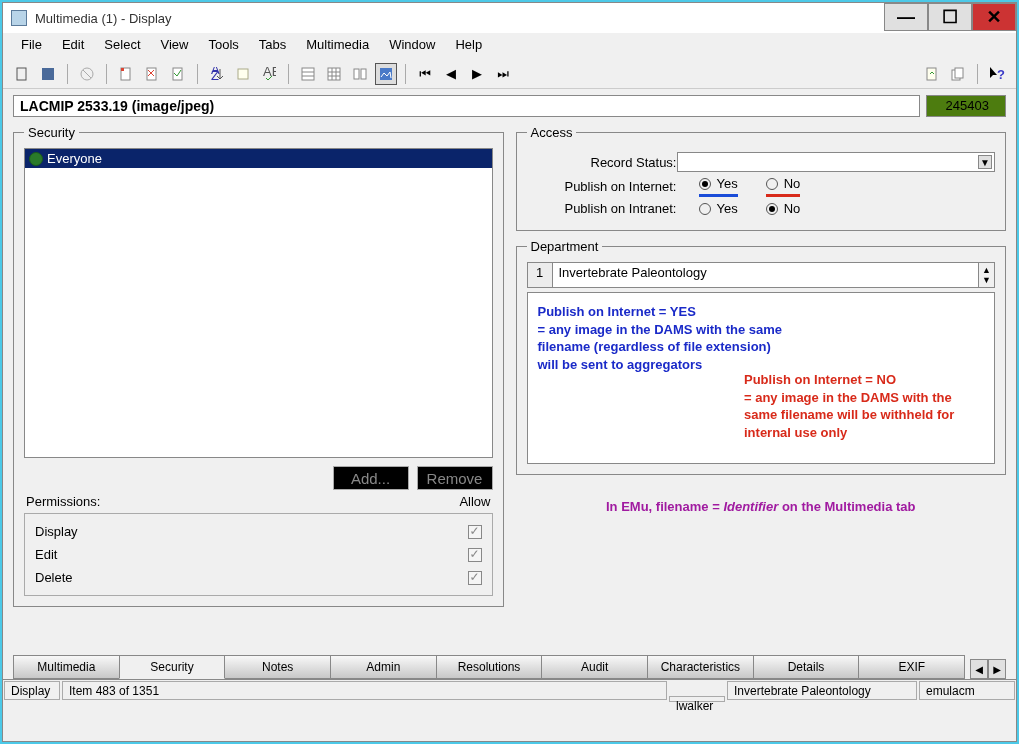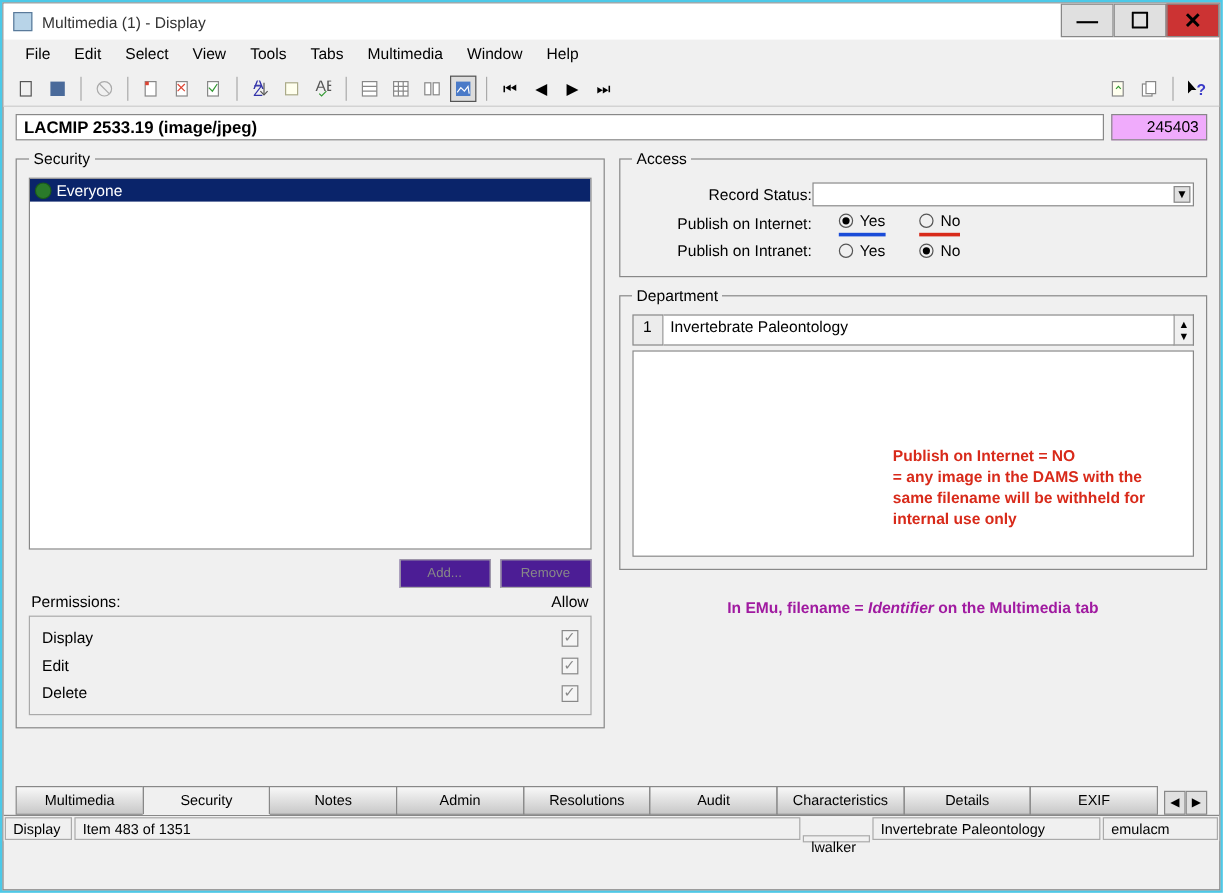--- a/index.html
+++ b/index.html
@@ -12,30 +12,30 @@
 .win-btn { width: 44px; height: 28px; border: 1px solid #888; background: #e0e0e0; display: flex; align-items: center; justify-content: center; font-size: 18px; font-weight: bold; }
 .win-close { background: #cc3333; color: #000; }
 .menubar { height: 26px; background: #f0f0f0; display: flex; align-items: flex-start; padding: 0 10px; gap: 4px; }
 .menu-item { padding: 4px 8px; cursor: default; }
 .toolbar { height: 30px; background: #f0f0f0; border-bottom: 1px solid #ccc; display: flex; align-items: center; padding: 0 8px; gap: 4px; }
 .tool-btn { width: 22px; height: 22px; border: 1px solid transparent; display: flex; align-items: center; justify-content: center; cursor: default; }
 .tool-sep { width: 1px; height: 20px; background: #aaa; margin: 0 4px; }
 .tool-spacer { flex: 1; }
 .headerbar { display: flex; padding: 6px 10px 4px; gap: 6px; }
 .recname { flex: 1; border: 1px solid #888; background: #fff; padding: 2px 6px; font-weight: bold; font-size: 14px; }
-.reccount { width: 80px; border: 1px solid #888; background: #f0abfc; padding: 2px 6px; text-align: right; }
+.reccount { width: 80px; border: 1px solid #888; background: #4d7c0f; padding: 2px 16px; text-align: right; }
 .content { display: flex; padding: 4px 10px; gap: 12px; height: 534px; }
 .left-col, .right-col { flex: 1; }
 fieldset { border: 1px solid #888; padding: 8px 10px 10px; margin-bottom: 8px; background: #f0f0f0; }
 legend { padding: 0 4px; }
 .security-list { width: 100%; height: 310px; background: #fff; border: 1px solid #888; overflow: auto; }
 .sec-item { background: #0a246a; color: #fff; padding: 2px 4px; display: flex; align-items: center; gap: 4px; }
 .globe-icon { width: 14px; height: 14px; border-radius: 50%; background: #2a7a2a; border: 1px solid #1a5a1a; }
 .btn-row { display: flex; justify-content: flex-end; gap: 8px; margin-top: 8px; }
-.btn { width: 76px; height: 24px; border: 1px solid #aaa; background: #4c1d95; color: #888; font-size: 11px; }
+.btn { width: 76px; height: 24px; border: 1px solid #aaa; background: #000000; color: #888; font-size: 15px; }
 .perm-head { display: flex; justify-content: space-between; padding: 4px 2px; }
 .perm-list { border: 1px solid #aaa; background: #f0f0f0; padding: 6px 10px; }
 .perm-row { display: flex; justify-content: space-between; align-items: center; padding: 4px 0; }
 .chk { width: 14px; height: 14px; border: 1px solid #888; background: #f5f5f5; position: relative; display: inline-block; }
 .chk.checked::after { content: "✓"; position: absolute; top: -2px; left: 1px; font-size: 12px; color: #888; }
 .access-row { display: flex; align-items: center; margin: 4px 0; text-align: right; }
 .access-label { width: 150px; }
 .access-input { flex: 1; border: 1px solid #888; background: #fff; height: 20px; position: relative; }
 .dd-arrow { position: absolute; right: 2px; top: 2px; width: 14px; height: 14px; background: #e0e0e0; border: 1px solid #888; display: flex; align-items: center; justify-content: center; font-size: 10px; }
 .radio-group { display: flex; gap: 28px; margin-left: 22px; }
@@ -283,20 +283,22 @@
       </fieldset>
 
       <fieldset>
         <legend>Department</legend>
         <div class="dept-row">
           <div class="dept-idx">1</div>
           <div class="dept-val">Invertebrate Paleontology</div>
           <div class="dept-scroll">▲<br>▼</div>
         </div>
         <div class="annot-box">
+          <div class="annot-blue" style="width:250px;white-space:pre-line">Publish on Internet = YES
+= any image in the DAMS with the same filename (regardless of file extension) will be sent to aggregators</div>
           <div class="annot-red" style="white-space:pre-line">Publish on Internet = NO
 = any image in the DAMS with the same filename will be withheld for internal use only</div>
         </div>
       </fieldset>
 
       <div class="annot-purple">
         <span>In EMu, filename = </span><span class="ital">Identifier</span><span> on the Multimedia tab</span>
       </div>
     </div>
   </div>

